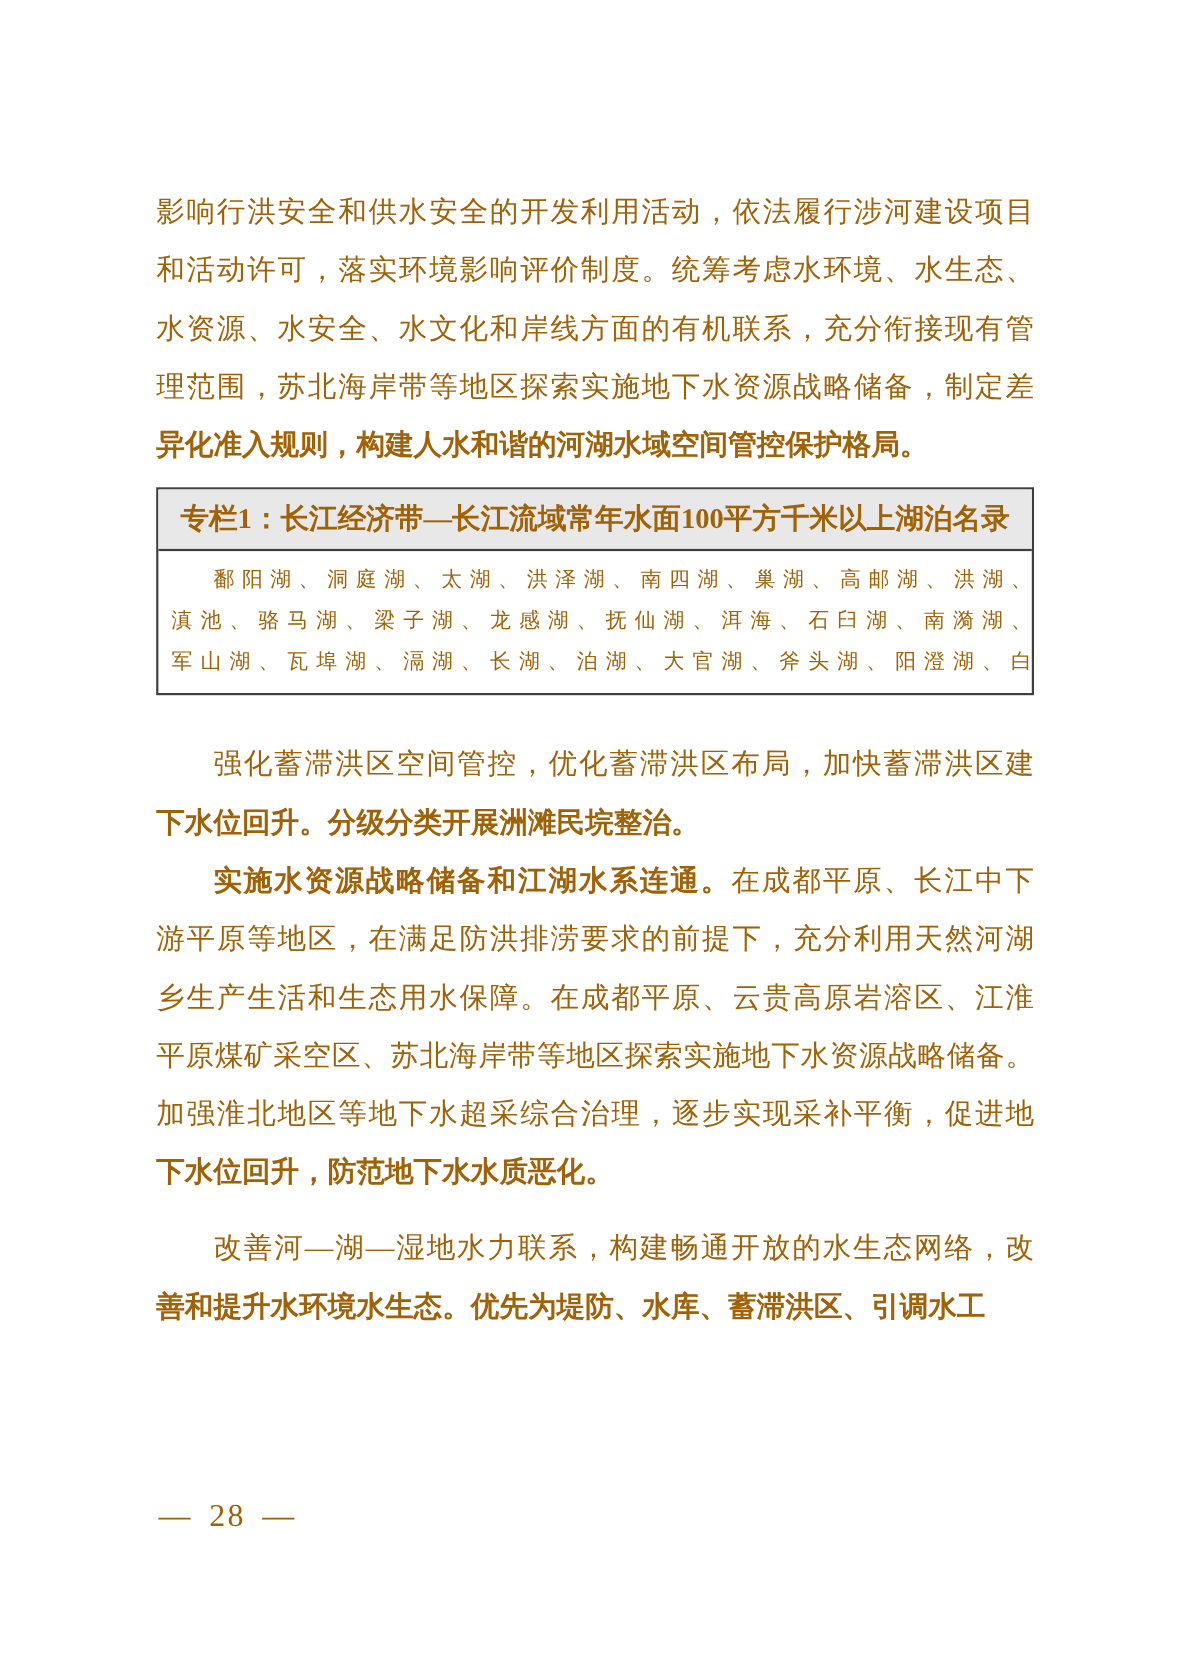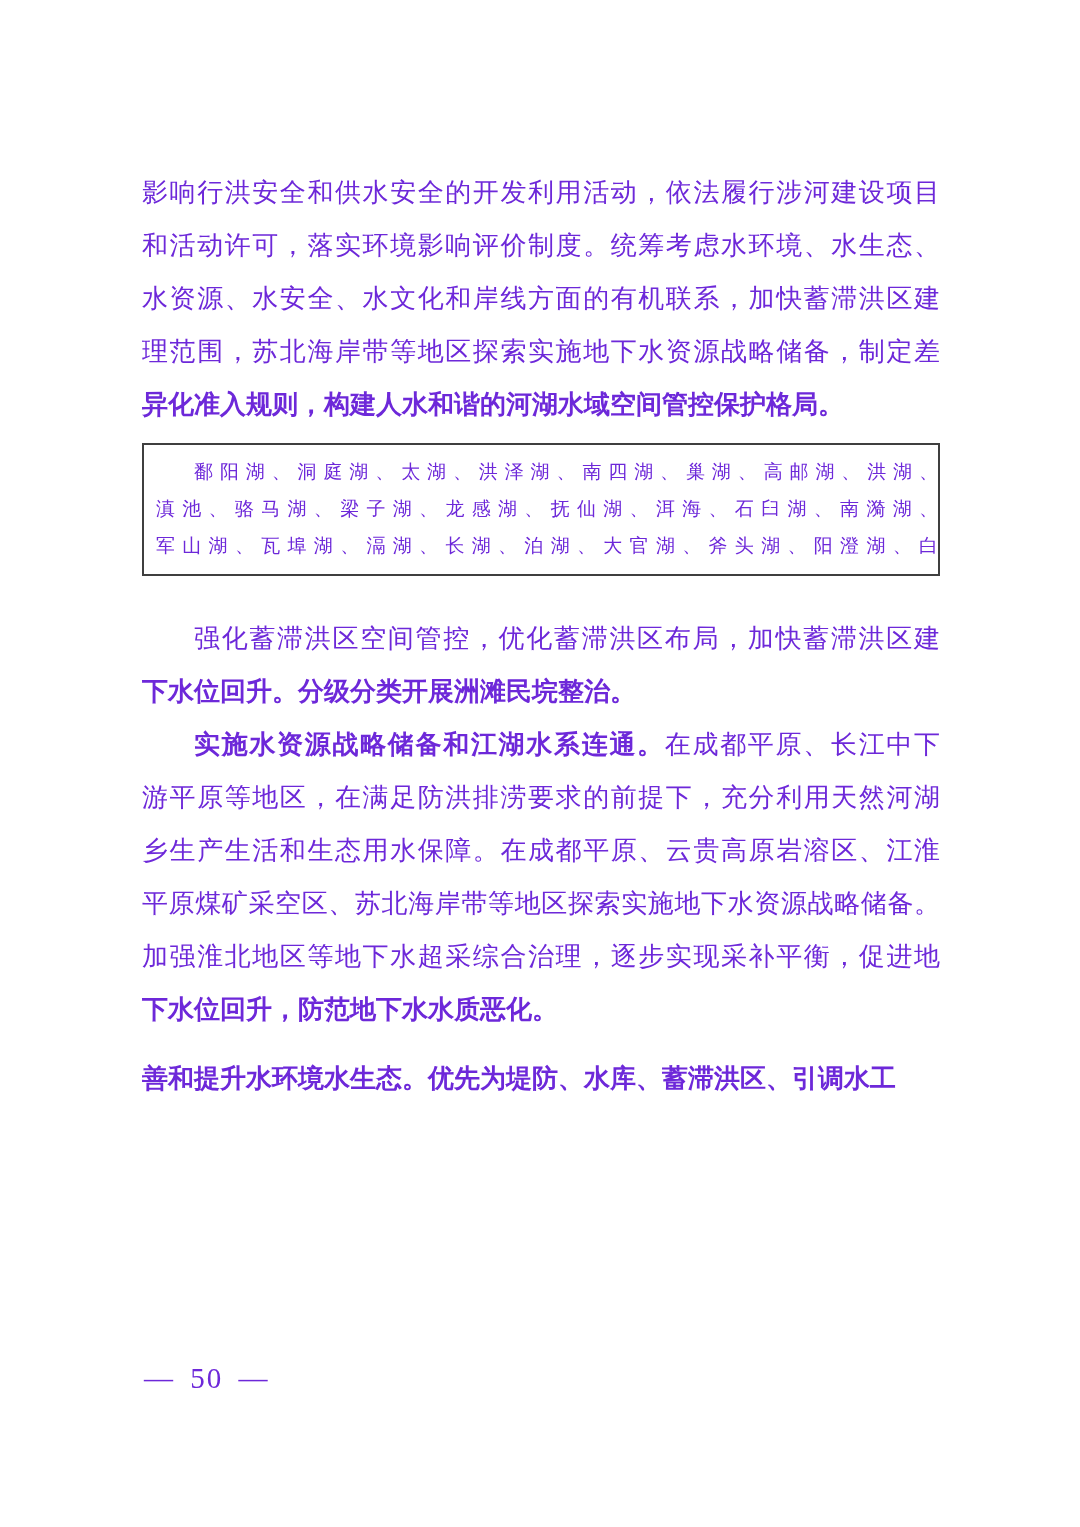--- a/index.html
+++ b/index.html
@@ -1,20 +1,20 @@
 <!DOCTYPE html>
 <html><head>
 <meta charset="utf-8">
 <style>
   html,body{margin:0;padding:0;background:#ffffff;}
   .page{
     position:relative;
     width:1060px;height:1527px;
     background:#ffffff;
-    color:#6d28d9;
+    color:#a16207;
     font-family:"Liberation Serif","DejaVu Serif",serif;
     overflow:hidden;
   }
   .doc{
     position:absolute;
     left:142px;top:166px;
     width:798px;
   }
   .para{font-size:26px;line-height:53px;margin:0;}
   .doc .para:last-child{margin-top:16px;}
@@ -52,41 +52,43 @@
   }
 </style>
 </head>
 <body>
 
 <div class="page">
   <div class="doc">
       <div class="para">
         <div class="line">影响行洪安全和供水安全的开发利用活动，依法履行涉河建设项目</div>
         <div class="line">和活动许可，落实环境影响评价制度。统筹考虑水环境、水生态、</div>
-        <div class="line">水资源、水安全、水文化和岸线方面的有机联系，加快蓄滞洪区建</div>
+        <div class="line">水资源、水安全、水文化和岸线方面的有机联系，充分衔接现有管</div>
         <div class="line">理范围，苏北海岸带等地区探索实施地下水资源战略储备，制定差</div>
         <div class="line last">异化准入规则，构建人水和谐的河湖水域空间管控保护格局。</div>
       </div>
       <div class="column-box">
+        <div class="box-title">专栏1：长江经济带—长江流域常年水面100平方千米以上湖泊名录</div>
         <div class="box-body">
           <div class="line indent">鄱阳湖、洞庭湖、太湖、洪泽湖、南四湖、巢湖、高邮湖、洪湖、</div>
           <div class="line">滇池、骆马湖、梁子湖、龙感湖、抚仙湖、洱海、石臼湖、南漪湖、</div>
           <div class="line">军山湖、瓦埠湖、滆湖、长湖、泊湖、大官湖、斧头湖、阳澄湖、白</div>
         </div>
       </div>
       <div class="para">
         <div class="line indent">强化蓄滞洪区空间管控，优化蓄滞洪区布局，加快蓄滞洪区建</div>
         <div class="line last">下水位回升。分级分类开展洲滩民垸整治。</div>
       </div>
       <div class="para">
         <div class="line indent"><span class="bold">实施水资源战略储备和江湖水系连通。</span><span>在成都平原、长江中下</span></div>
         <div class="line">游平原等地区，在满足防洪排涝要求的前提下，充分利用天然河湖</div>
         <div class="line">乡生产生活和生态用水保障。在成都平原、云贵高原岩溶区、江淮</div>
         <div class="line">平原煤矿采空区、苏北海岸带等地区探索实施地下水资源战略储备。</div>
         <div class="line">加强淮北地区等地下水超采综合治理，逐步实现采补平衡，促进地</div>
         <div class="line last">下水位回升，防范地下水水质恶化。</div>
       </div>
       <div class="para">
+        <div class="line indent">改善河—湖—湿地水力联系，构建畅通开放的水生态网络，改</div>
         <div class="line last">善和提升水环境水生态。优先为堤防、水库、蓄滞洪区、引调水工</div>
       </div>
     </div>
-  <div class="page-footer">— 50 —</div>
+  <div class="page-footer">— 28 —</div>
 </div>
 
 </body></html>

